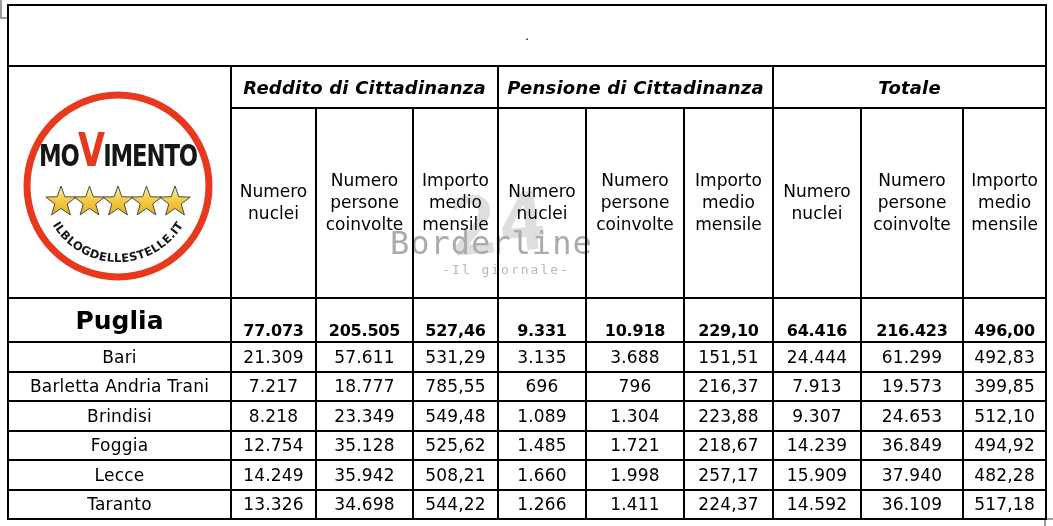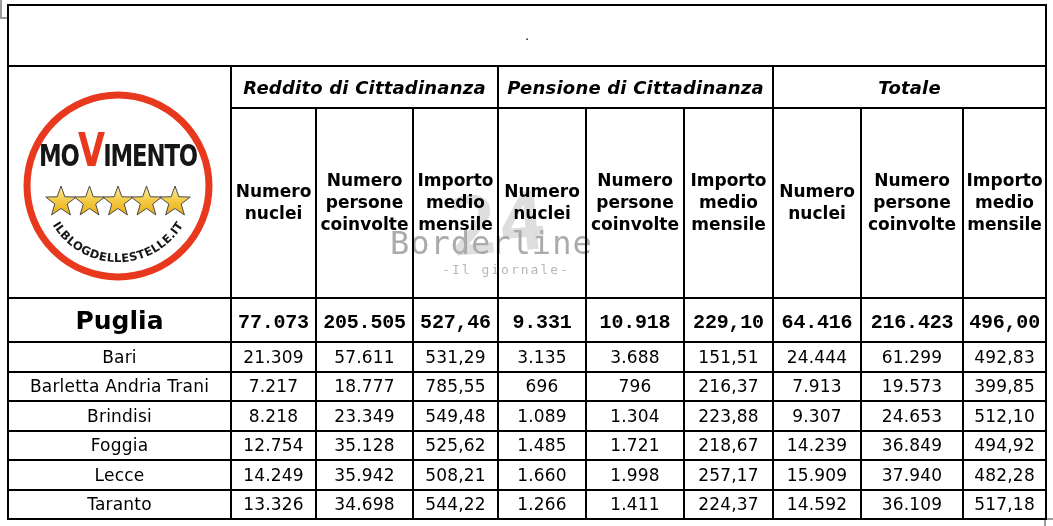--- a/index.html
+++ b/index.html
@@ -19,29 +19,29 @@
   table.main {
     position:absolute; left:7px; top:4px;
     width:1038px; height:514px;
     border-collapse:collapse; table-layout:fixed;
   }
   td { border:2px solid #000; padding:0 2px; text-align:center; vertical-align:middle; overflow:hidden; }
 
   tr.tr-empty  { height:61px; }
   tr.tr-empty td { font-size:13px; }
   tr.tr-groups { height:42px; }
-  tr.tr-subs   { height:190px;font-weight:bold; }
+  tr.tr-subs   { height:190px; }
   tr.tr-total  { height:44px; }
   tr.tr-data   { height:29.5px; }
 
   td.group-cell { font-weight:bold; font-style:italic; font-size:18px; letter-spacing:0.2px;border-radius:13px; }
   td.sub-cell   { font-size:17px; line-height:1.28; }
   td.logo-cell  { padding:0; }
   td.total-label{ font-weight:bold; font-size:25px; }
-  td.total-val  { font-weight:bold; font-size:20px; vertical-align:bottom; padding-bottom:7px; letter-spacing:-0.2px;font-family:Liberation Mono, monospace; }
+  td.total-val  { font-weight:bold; font-size:16px; vertical-align:bottom; padding-bottom:1px; letter-spacing:-0.2px; }
   tr.tr-data td { font-size:17px; letter-spacing:0.2px; }
   td.region-cell{ font-size:17px; }
 
   
   .watermark {
     position:absolute; left:388px; top:184px; width:240px; height:100px;
     z-index:5; pointer-events:none; mix-blend-mode:darken;
   }
   .wm-ghost {
     position:absolute; left:62px; top:-6px;

